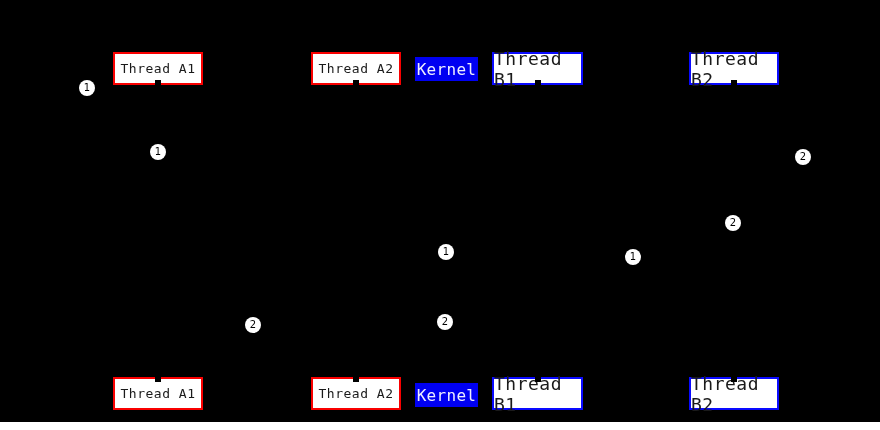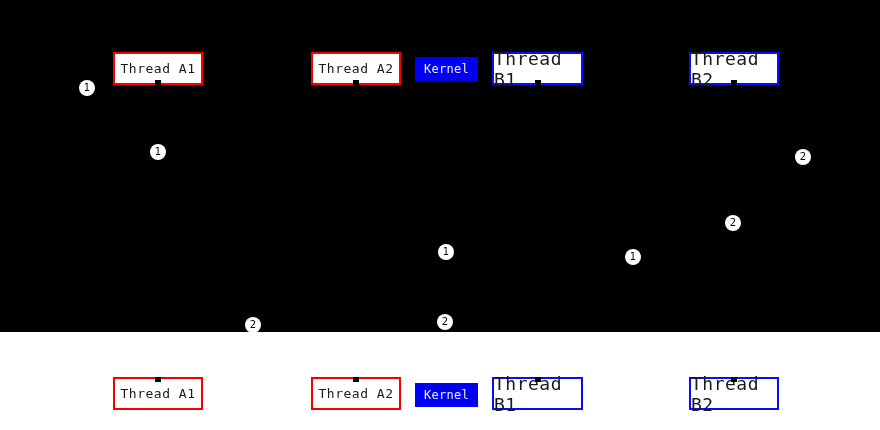--- a/index.html
+++ b/index.html
@@ -8,21 +8,21 @@
   }
   body {
     width: 880px;
     height: 430px;
     overflow: hidden;
     font-family: "DejaVu Sans", sans-serif;
   }
   .stage {
     position: relative;
     width: 880px;
-    height: 332px;
+    height: 422px;
     background: var(--bg, #000000);
   }
   .actor-box {
     position: absolute;
     box-sizing: border-box;
     display: flex;
     align-items: center;
     justify-content: center;
     font-family: "DejaVu Sans Mono", monospace;
   }
@@ -37,21 +37,21 @@
     background: var(--box-fill, #ffffff);
     border: 2px solid var(--blue, #0a0aff);
     color: var(--box-text, #1a1a1a);
     font-size: 18px;
     letter-spacing: 0.5px;
   }
   .actor-box.filled-blue {
     background: var(--kernel-fill, #0000f2);
     border: none;
     color: var(--kernel-text, #eeeeff);
-    font-size: 12px;
+    font-size: 16px;
     letter-spacing: 0.3px;
   }
   .notch {
     position: absolute;
     left: 50%;
     transform: translateX(-50%);
     width: 6px;
     height: 5px;
     background: #000000;
     display: block;

